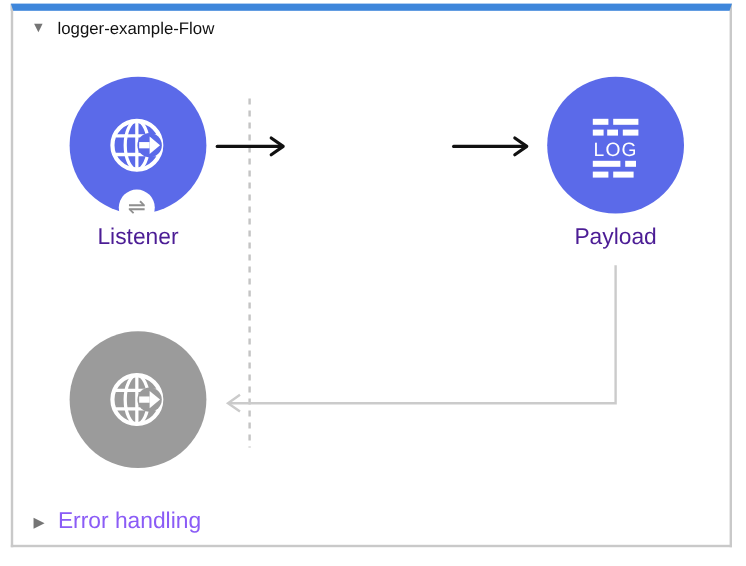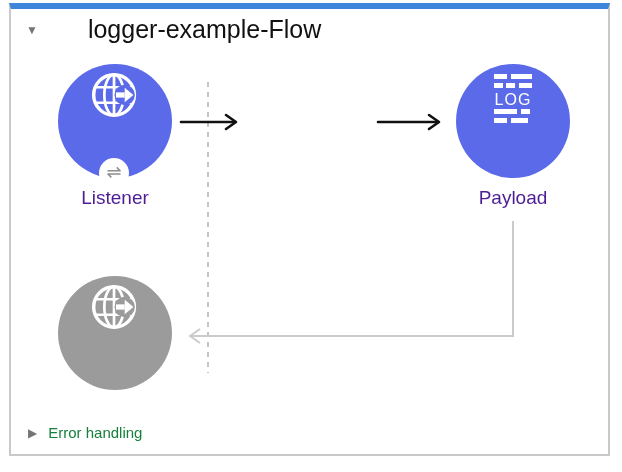--- a/index.html
+++ b/index.html
@@ -12,49 +12,49 @@
     box-sizing:border-box;background:#fff;
     border:2px solid #c9c9c9;border-top:6px solid #3e86db;
   }
   .flow-header{
     position:absolute;left:26px;top:15px;display:flex;align-items:center;gap:10px;
   }
   .tri{
     font-size:12px;color:#757575;line-height:1;user-select:none;
   }
   .flow-title{
-    font-size:25px;color:#111;white-space:nowrap;margin-left:40px;
+    font-size:14px;color:#111;white-space:nowrap;
   }
   .overlay{
     position:absolute;left:0;top:0;width:622px;height:472px;pointer-events:none;
   }
   .node{
     position:absolute;width:114px;text-align:center;
   }
   .circle{
     width:114px;height:114px;border-radius:50%;
-    display:flex;align-items:flex-start;justify-content:center;margin:0 auto;
+    display:flex;align-items:center;justify-content:center;margin:0 auto;
   }
   .circle-blue{background:#5b6ae9;}
   .circle-green{background:#53ae6d;}
   .circle-gray{background:#9b9b9b;}
   .node-label{
     margin-top:9px;font-size:19px;color:#4c1d95;white-space:nowrap;
   }
   .badge{
     position:absolute;left:41px;top:94px;width:30px;height:30px;border-radius:50%;
     background:#fff;display:flex;align-items:center;justify-content:center;
   }
   .badge-glyph{
     font-size:18px;color:#8f8f8f;line-height:1;transform:translateY(-1px);
   }
   .error-handling{
     position:absolute;left:28px;top:424px;display:flex;align-items:center;gap:11px;
   }
-  .error-label{font-size:15px;color:#15803d;white-space:nowrap;}
+  .error-label{font-size:19px;color:#8b5cf6;white-space:nowrap;}
 </style>
 </head>
 <body>
 
 <div class="stage">
 
   <div class="flow-container"></div>
 
   <svg class="overlay" viewBox="0 0 622 472">
 

